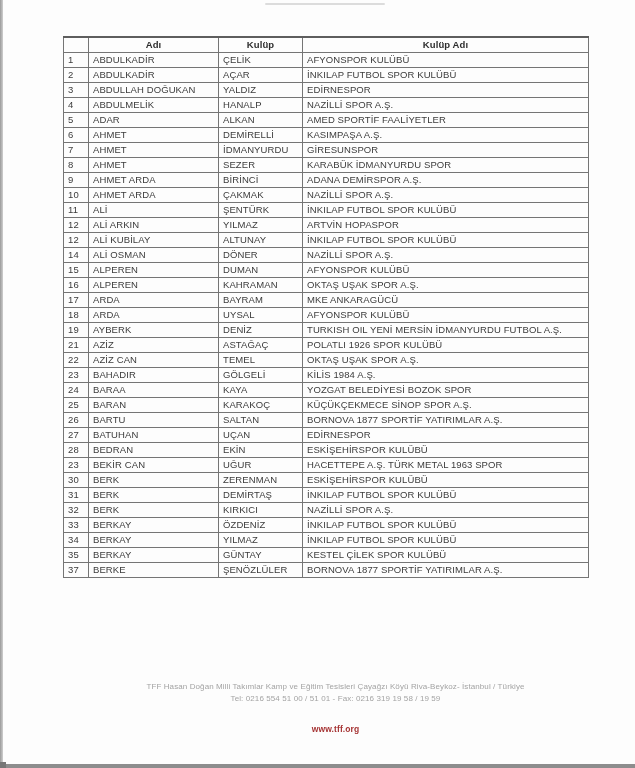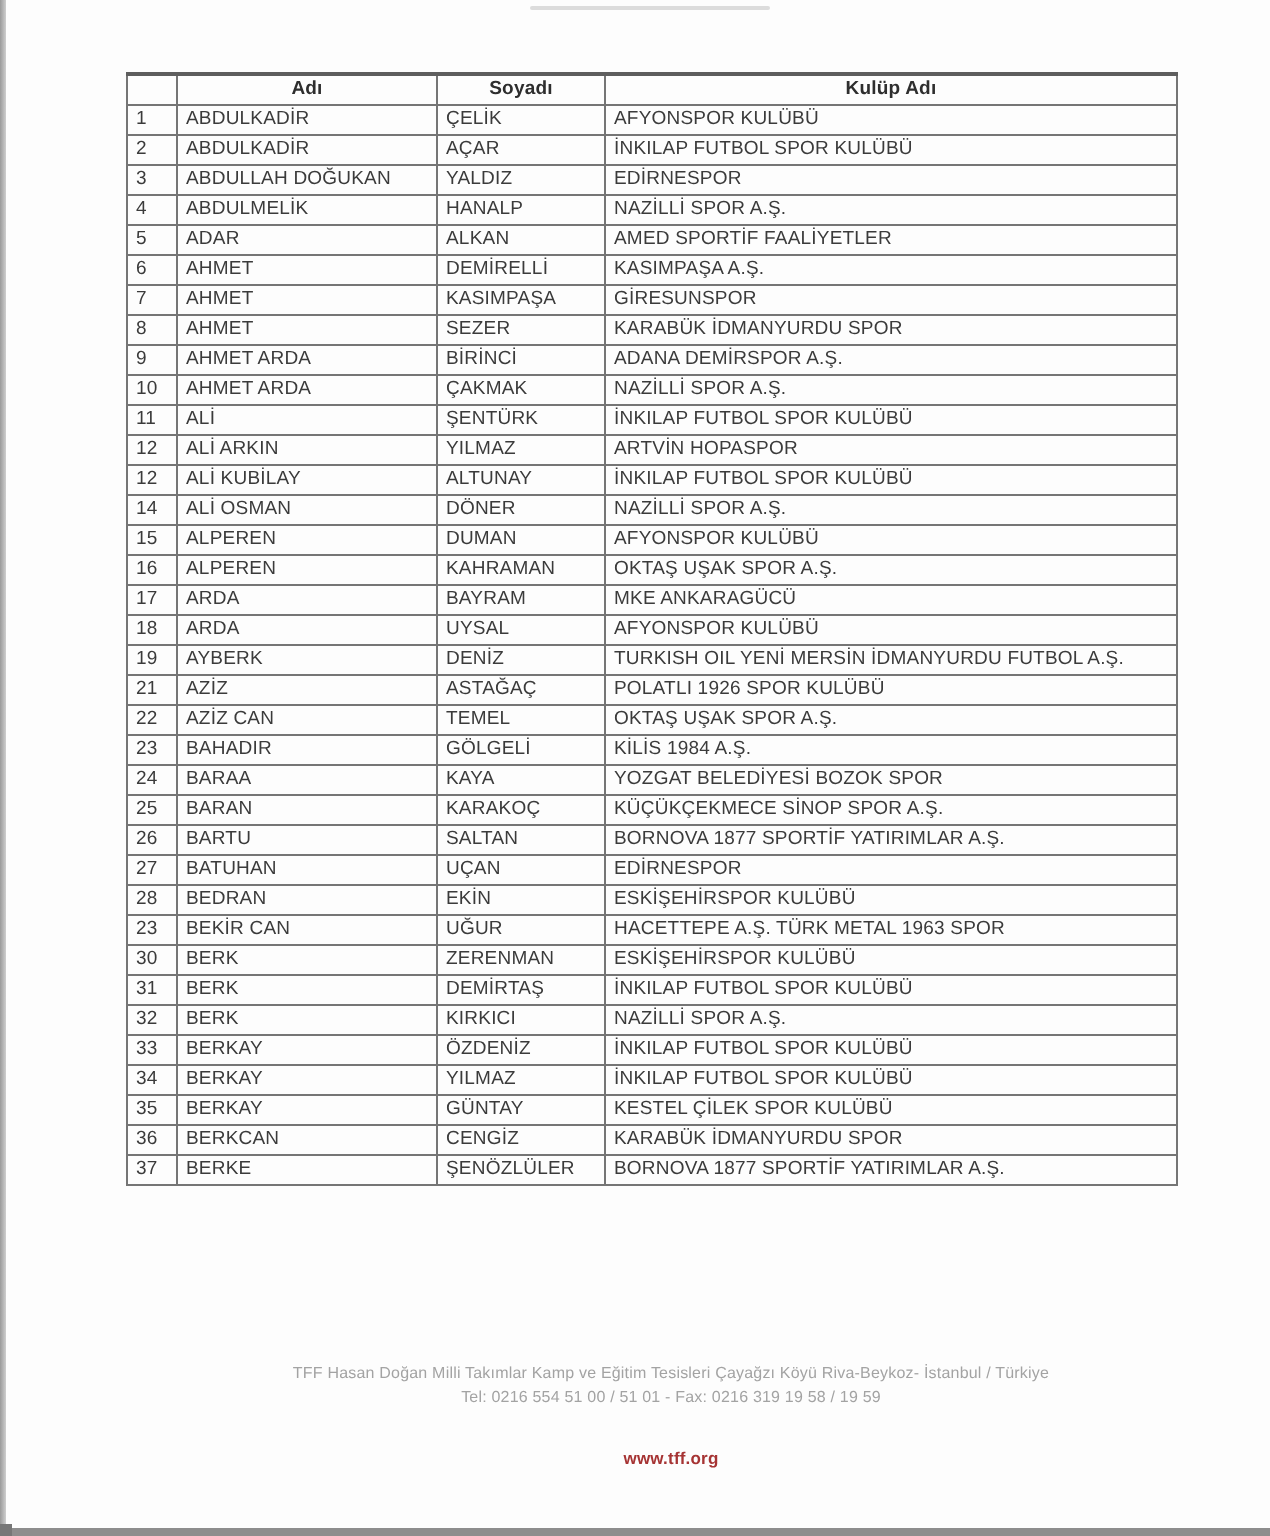--- a/index.html
+++ b/index.html
@@ -95,21 +95,21 @@
     <colgroup>
       <col class="c-no">
         <col class="c-adi">
         <col class="c-soy">
         <col class="c-club">
     </colgroup>
     <thead>
       <tr>
         <th></th>
         <th>Adı</th>
-        <th>Soyadı</th>
+        <th>Kulüp</th>
         <th>Kulüp Adı</th>
       </tr>
     </thead>
     <tbody id="roster-body">
         <tr>
           <td class="no">1</td>
           <td>ABDULKADİR</td>
           <td>ÇELİK</td>
           <td>AFYONSPOR KULÜBÜ</td>
         </tr>
@@ -139,21 +139,21 @@
         </tr>
         <tr>
           <td class="no">6</td>
           <td>AHMET</td>
           <td>DEMİRELLİ</td>
           <td>KASIMPAŞA A.Ş.</td>
         </tr>
         <tr>
           <td class="no">7</td>
           <td>AHMET</td>
-          <td>KASIMPAŞA</td>
+          <td>İDMANYURDU</td>
           <td>GİRESUNSPOR</td>
         </tr>
         <tr>
           <td class="no">8</td>
           <td>AHMET</td>
           <td>SEZER</td>
           <td>KARABÜK İDMANYURDU SPOR</td>
         </tr>
         <tr>
           <td class="no">9</td>
@@ -303,26 +303,20 @@
           <td class="no">34</td>
           <td>BERKAY</td>
           <td>YILMAZ</td>
           <td>İNKILAP FUTBOL SPOR KULÜBÜ</td>
         </tr>
         <tr>
           <td class="no">35</td>
           <td>BERKAY</td>
           <td>GÜNTAY</td>
           <td>KESTEL ÇİLEK SPOR KULÜBÜ</td>
-        </tr>
-        <tr>
-          <td class="no">36</td>
-          <td>BERKCAN</td>
-          <td>CENGİZ</td>
-          <td>KARABÜK İDMANYURDU SPOR</td>
         </tr>
         <tr>
           <td class="no">37</td>
           <td>BERKE</td>
           <td>ŞENÖZLÜLER</td>
           <td>BORNOVA 1877 SPORTİF YATIRIMLAR A.Ş.</td>
         </tr>
       </tbody>
   </table>
 

